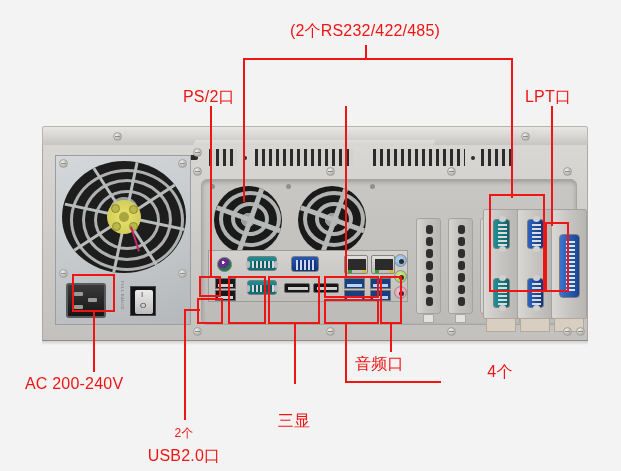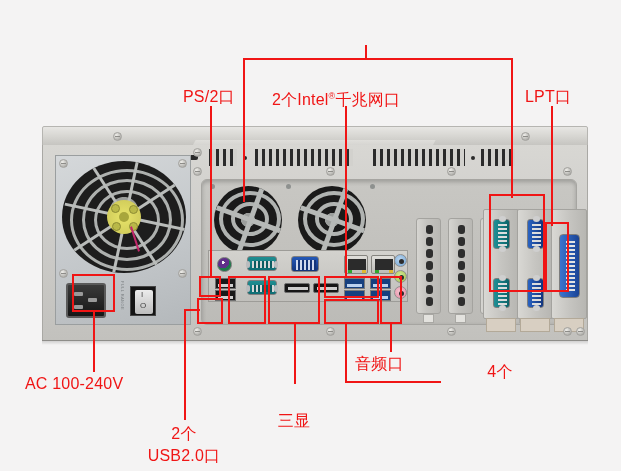--- a/index.html
+++ b/index.html
@@ -426,32 +426,30 @@
   <div class="ln lnv" style="left:184px;top:310px;height:110px;"></div>
   <div class="ln lnh" style="left:184px;top:309px;width:16px;"></div>
 
   <div class="ln lnv" style="left:294px;top:322px;height:62px;"></div>
 
   <div class="ln lnv" style="left:390px;top:322px;height:30px;"></div>
 
   <div class="ln lnv" style="left:345px;top:322px;height:60px;"></div>
   <div class="ln lnh" style="left:345px;top:381px;width:96px;"></div>
 
+  <div class="anno c" style="left:365px;top:22px;font-size:16px;">(2个RS232/422/485)</div>
 
   <div class="anno" style="left:183px;top:88px;font-size:16px;">PS/2口</div>
 
-  <div class="anno" style="left:272px;top:88px;font-size:16px;">
-    <span>2个Intel</span><sup>®</sup><span>千兆网口</span>
-  </div>
 
   <div class="anno" style="left:525px;top:88px;font-size:16px;">LPT口</div>
 
-  <div class="anno" style="left:25px;top:375px;font-size:16px;">AC 100-240V</div>
-
-  <div class="anno c" style="left:184px;top:425px;font-size:16px;">2个</div>
+  <div class="anno" style="left:25px;top:375px;font-size:16px;">AC 200-240V</div>
+
+  <div class="anno c" style="left:184px;top:425px;font-size:12px;">2个</div>
   <div class="anno c" style="left:184px;top:447px;font-size:16px;">USB2.0口</div>
 
   <div class="anno c" style="left:294px;top:412px;font-size:16px;">三显</div>
 
   <div class="anno" style="left:355px;top:355px;font-size:16px;">音频口</div>
 
   <div class="anno c" style="left:500px;top:363px;font-size:16px;">4个</div>
 
 </div>
 

